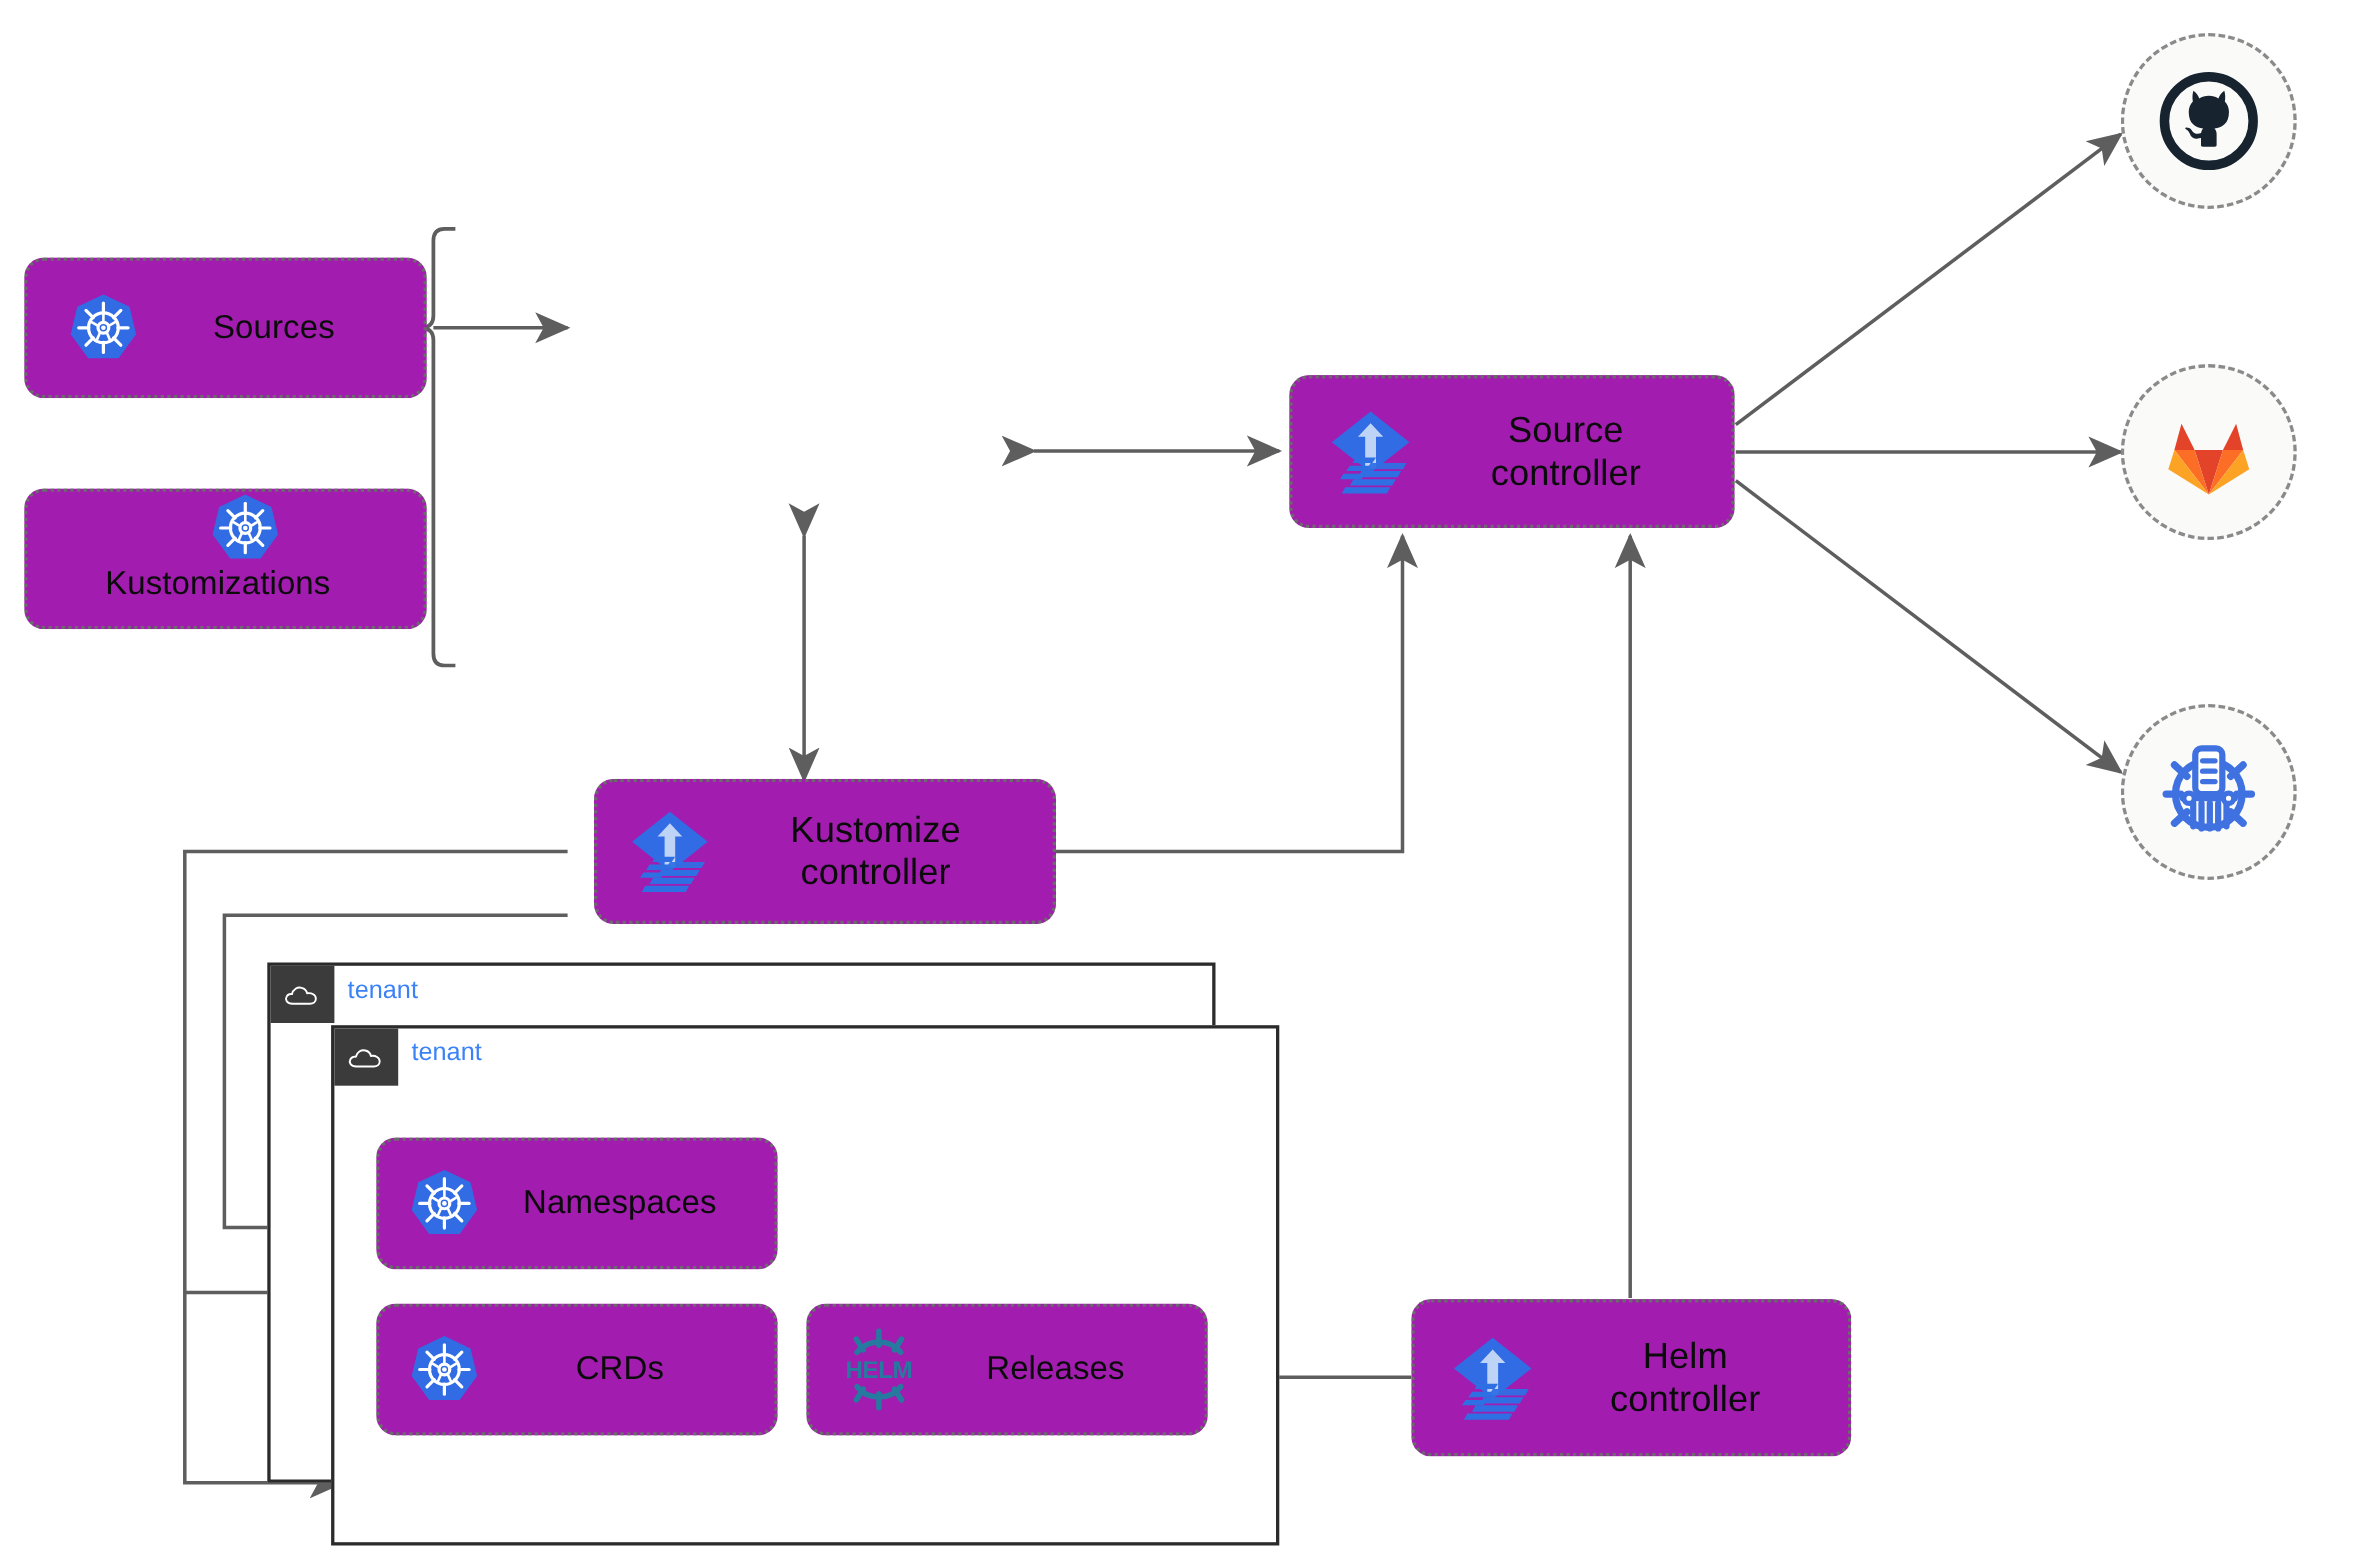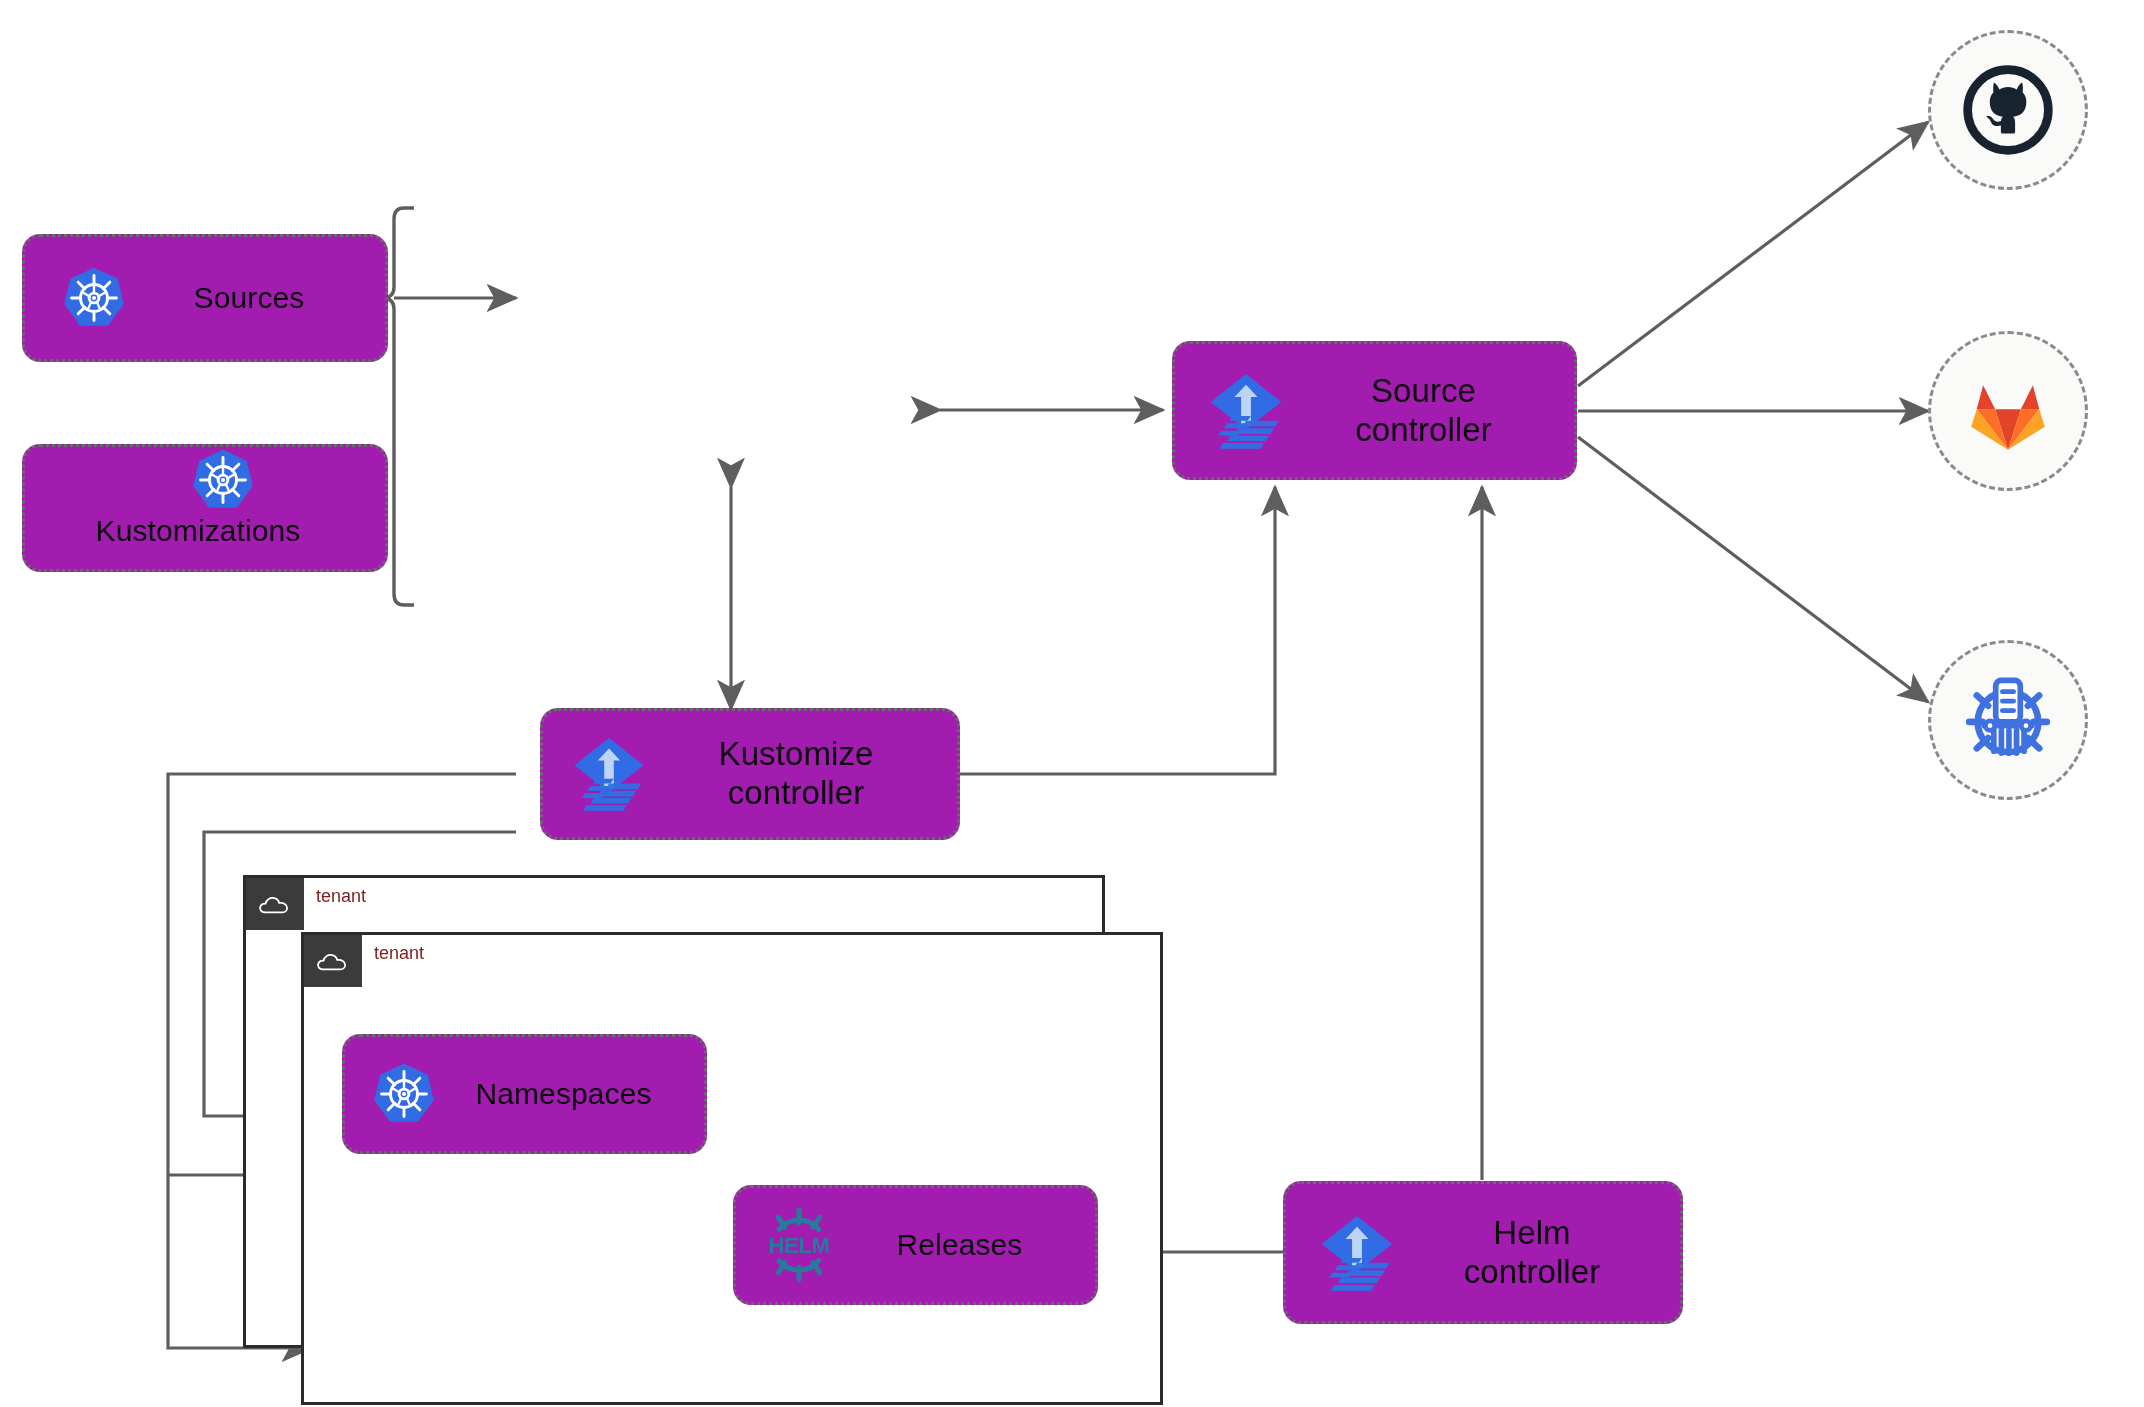--- a/index.html
+++ b/index.html
@@ -45,21 +45,21 @@
     z-index:3;
   }
   .tenant .bar{
     position:absolute;left:0;top:0;
     width:58px;height:52px;
     background:#3b3b3b;
     display:flex;align-items:center;justify-content:center;
   }
   .tenant .ttl{
     position:absolute;left:70px;top:8px;
-    font-size:18px;color:#7f1d1d;text-align:right;
+    font-size:23px;color:#3b82f6;text-align:right;
   }
 </style>
 </head>
 <body>
 
 <div id="canvas">
 
   <svg class="wires" viewBox="0 0 2144 1407">
     <defs>
       <marker id="ah" markerWidth="11" markerHeight="11" refX="9.2" refY="5" orient="auto" markerUnits="strokeWidth">
@@ -290,20 +290,28 @@
   <div class="node" style="left:342px;top:1034px;width:365px;height:120px;">
     <span class="ico" style="margin-left:26px;">
       <svg width="66" height="66" viewBox="0 0 100 100">
           <use href="#k8s"></use>
         </svg>
     </span>
     <span class="lbl">Namespaces</span>
   </div>
 
 
+  <div class="node" style="left:342px;top:1185px;width:365px;height:120px;">
+    <span class="ico" style="margin-left:26px;">
+      <svg width="66" height="66" viewBox="0 0 100 100">
+          <use href="#k8s"></use>
+        </svg>
+    </span>
+    <span class="lbl">CRDs</span>
+  </div>
 
   <div class="node" style="left:733px;top:1185px;width:365px;height:120px;">
     <span class="ico" style="margin-left:24px;">
       <svg width="78" height="78" viewBox="0 0 110 110">
           <use href="#helm"></use>
         </svg>
     </span>
     <span class="lbl">Releases</span>
   </div>
 

